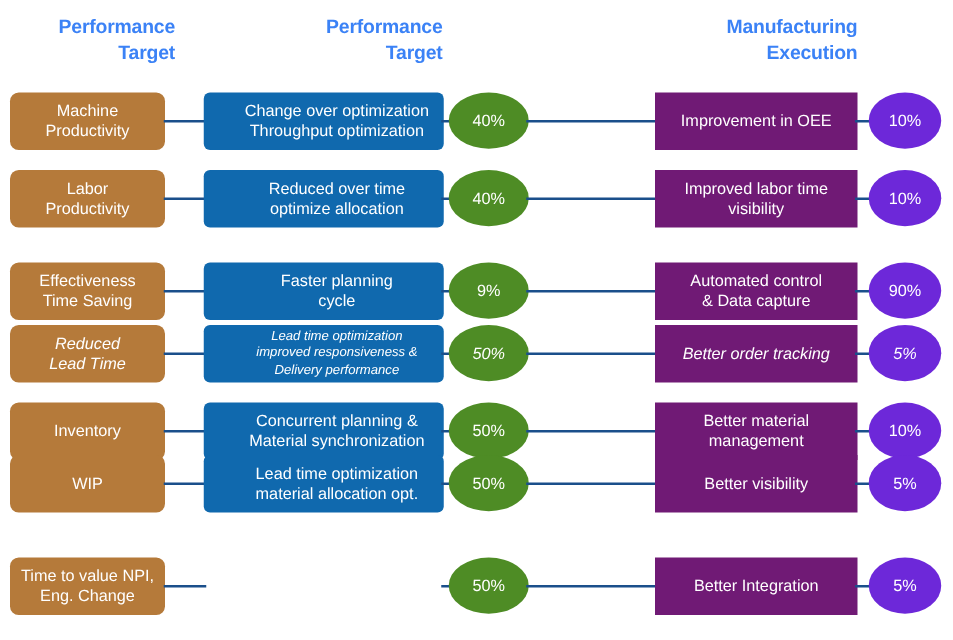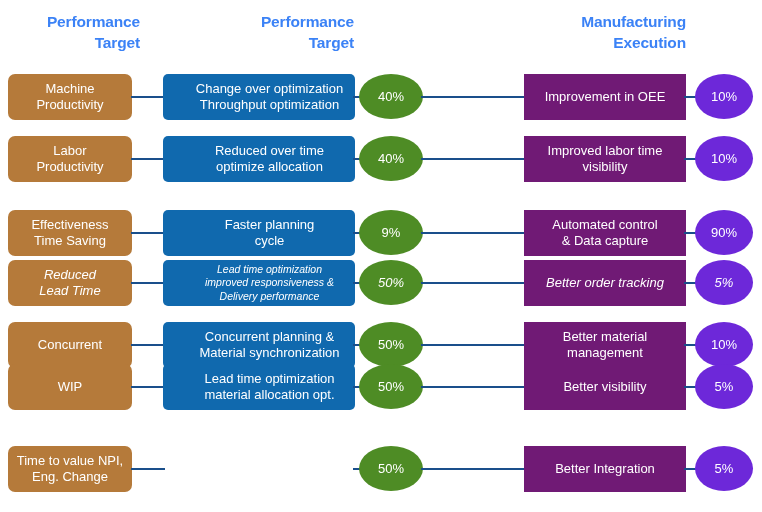--- a/index.html
+++ b/index.html
@@ -180,21 +180,21 @@
 Delivery performance</div>
     <div class="connector conn-b"></div>
     <div class="node circle-mid">50%</div>
     <div class="connector conn-c"></div>
     <div class="node blue-right">Better order tracking</div>
     <div class="connector conn-d"></div>
     <div class="node circle-right">5%</div>
   </div>
 
   <div class="row" style="top: 322px;">
-    <div class="node brown">Concurrent</div>
+    <div class="node brown">Inventory</div>
     <div class="connector conn-a"></div>
     <div class="node blue-mid">Concurrent planning &amp;
 Material synchronization</div>
     <div class="connector conn-b"></div>
     <div class="node circle-mid">50%</div>
     <div class="connector conn-c"></div>
     <div class="node blue-right">Better material
 management</div>
     <div class="connector conn-d"></div>
     <div class="node circle-right">10%</div>

